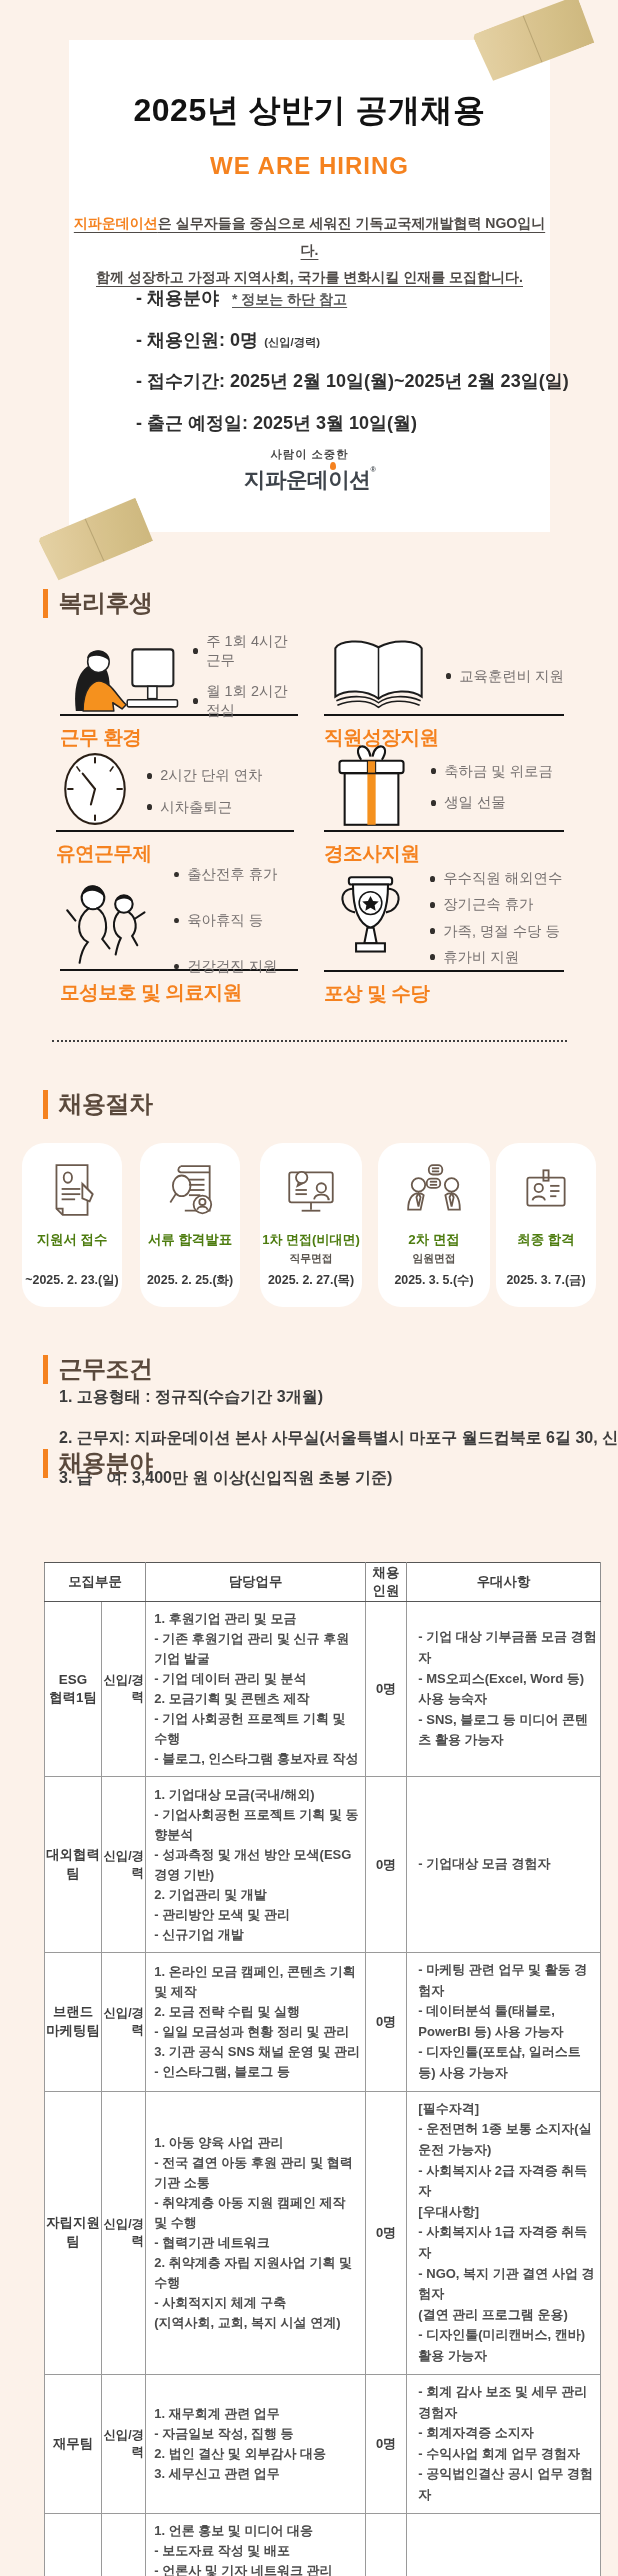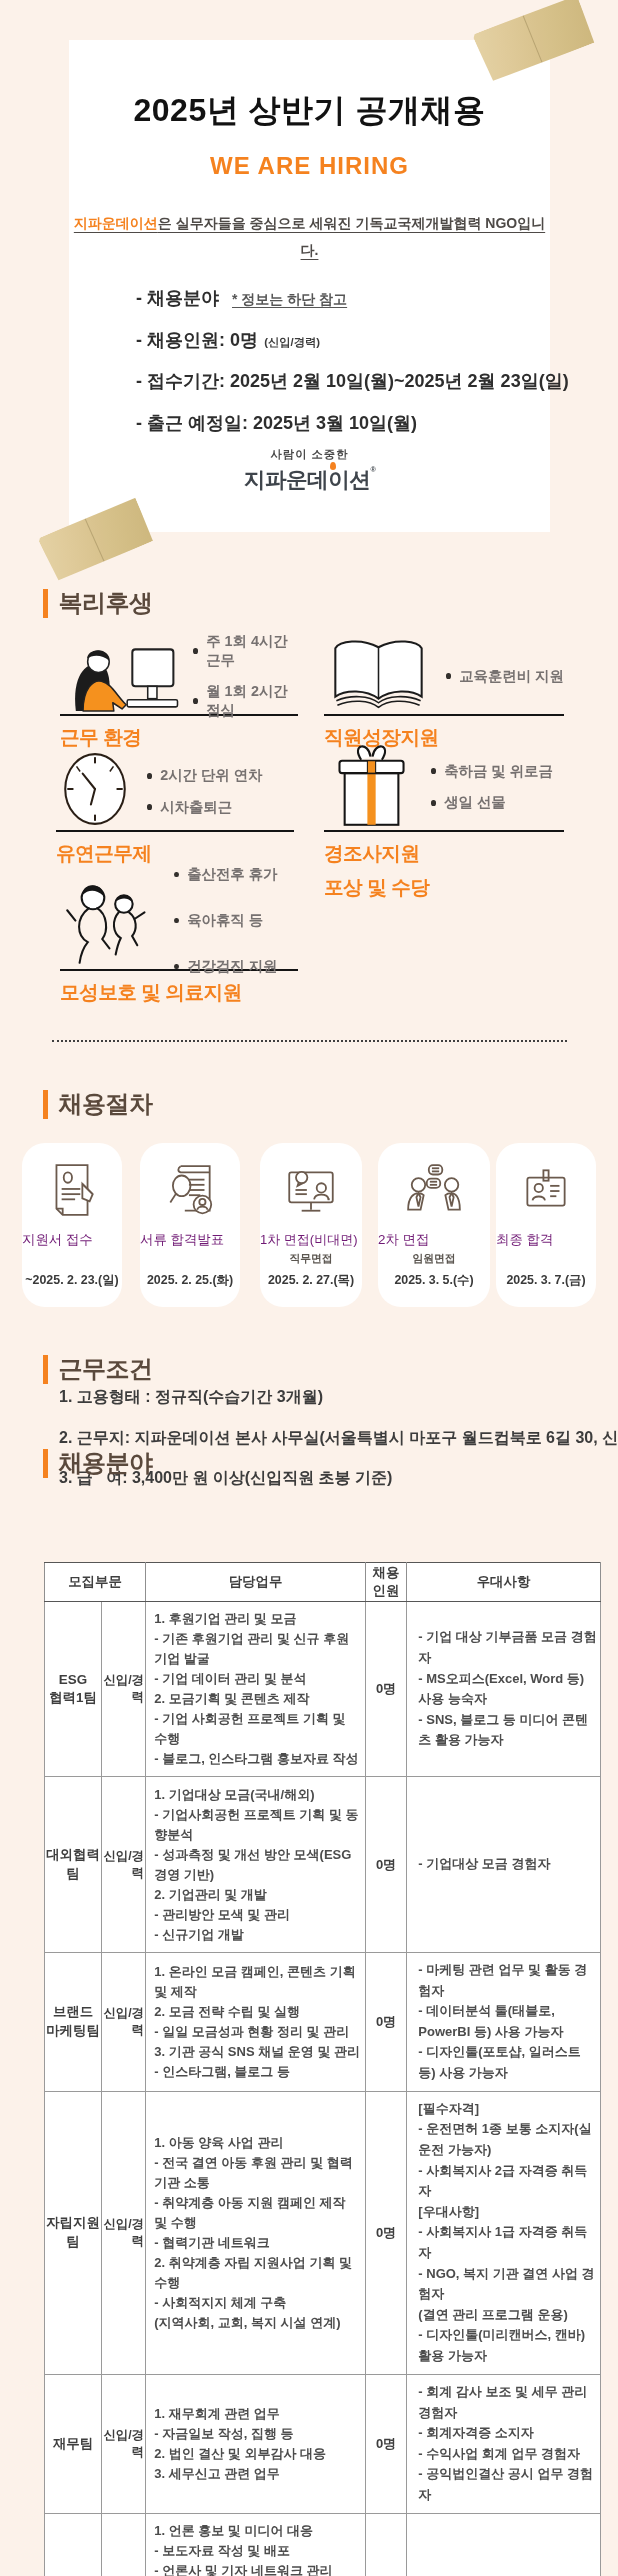--- a/index.html
+++ b/index.html
@@ -37,28 +37,28 @@
 
   
   .sec{position:absolute;display:flex;align-items:center;gap:10.3px;}
   .sec .bar{width:5.2px;height:29px;background:#f5821f;flex:0 0 auto;}
   .sec .st{font-size:24px;font-weight:800;color:#5a493c;letter-spacing:-0.5px;}
 
   
   .bcell{position:absolute;}
   .bart{display:flex;align-items:flex-end;gap:13.4px;border-bottom:2.6px solid #141414;}
   .bart .bullets{align-self:center;display:flex;flex-direction:column;}
-  .bitem{display:flex;align-items:center;font-size:14.4px;font-weight:700;color:#767170;}
+  .bitem{display:flex;align-items:center;font-size:14.4px;font-weight:400;color:#767170;}
   .bitem::before{content:"";width:4.6px;height:5.7px;border-radius:50%;background:#33302d;margin-right:8.2px;flex:0 0 auto;}
   .blabel{margin-top:8.2px;font-size:19.6px;font-weight:800;color:#f5821f;letter-spacing:-0.5px;}
 
   
   .pcard{position:absolute;top:1143px;height:164px;background:#ffffff;border-radius:23px;}
   .picon{position:absolute;top:17.5px;left:0;width:100%;display:flex;justify-content:center;}
-  .ptitle{position:absolute;top:88px;left:0;width:100%;text-align:left;font-size:13.4px;font-weight:400;color:#701a75;}
+  .ptitle{position:absolute;top:88px;left:0;width:100%;text-align:center;font-size:13.4px;font-weight:700;color:#4d7c0f;}
   .psub{position:absolute;top:109px;left:0;width:100%;text-align:center;font-size:10.8px;font-weight:700;color:#5a554f;}
   .pdate{position:absolute;bottom:18.5px;left:0;width:100%;text-align:center;font-size:12.4px;font-weight:800;color:#3a3a3a;}
 
   
   .cond{position:absolute;left:59px;top:1387px;}
   .cond-line{margin-bottom:19.6px;font-size:16px;font-weight:800;color:#3c3c3c;white-space:pre;}
 
   
   .postable{position:absolute;left:44px;top:1562px;border-collapse:collapse;background:#fff;table-layout:fixed;}
   .postable th{font-size:13.4px;font-weight:800;color:#3f3f3f;height:25px;
@@ -78,20 +78,21 @@
 
 <div class="page">
 
   <div class="card">
     <div class="tape tape-tr"></div>
     <div class="tape tape-bl"></div>
     <div class="card-title">2025년 상반기 공개채용</div>
     <div class="card-sub">WE ARE HIRING</div>
     <div class="card-desc">
       <div class="u"><span class="brand-orange">지파운데이션</span><span>은 실무자들을 중심으로 세워진 기독교국제개발협력 NGO입니다.</span></div>
+      <div class="u">함께 성장하고 가정과 지역사회, 국가를 변화시킬 인재를 모집합니다.</div>
     </div>
     <div class="card-list">
       <div class="card-item"><span>- 채용분야</span><span class="note">* 정보는 하단 참고</span></div>
       <div class="card-item"><span>- 채용인원: 0명</span><span class="note2">(신입/경력)</span></div>
       <div class="card-item">- 접수기간: 2025년 2월 10일(월)~2025년 2월 23일(일)</div>
       <div class="card-item">- 출근 예정일: 2025년 3월 10일(월)</div>
     </div>
     <div class="logo-block">
       <div class="logo-small">사람이 소중한</div>
       <div class="logo-big"><span>지파운데이션</span><span class="logo-r">®</span><span class="logo-dot"></span></div>
@@ -203,20 +204,40 @@
       <div class="bullets" style="gap:27px;">
         <div class="bitem">출산전후 휴가</div>
         <div class="bitem">육아휴직 등</div>
         <div class="bitem">건강검진 지원</div>
       </div>
     </div>
     <div class="blabel">모성보호 및 의료지원</div>
   </div>
 
   <div class="bcell" style="left:324px;top:866px;width:240px;">
+    <div class="bart" style="height:104px;">
+      <span>
+        <svg width="93" height="102" viewBox="0 0 180 198">
+          <rect x="48" y="22" width="84" height="14" rx="5" fill="#fff" stroke="#161616" stroke-width="4"></rect>
+          <path d="M56 36 L124 36 C124 80 114 112 90 120 C66 112 56 80 56 36 Z" fill="#fff" stroke="#161616" stroke-width="4"></path>
+          <path d="M56 44 C28 44 28 84 60 90" fill="none" stroke="#161616" stroke-width="4"></path>
+          <path d="M124 44 C152 44 152 84 120 90" fill="none" stroke="#161616" stroke-width="4"></path>
+          <circle cx="90" cy="72" r="22" fill="#fff" stroke="#161616" stroke-width="3"></circle>
+          <path d="M90 58 L95 68 L106 69 L98 76 L100 87 L90 81 L80 87 L82 76 L74 69 L85 68 Z" fill="#161616"></path>
+          <path d="M84 120 L78 150 L102 150 L96 120 Z" fill="#fff" stroke="#161616" stroke-width="4" stroke-linejoin="round"></path>
+          <rect x="62" y="150" width="56" height="16" fill="#fff" stroke="#161616" stroke-width="4"></rect>
+        </svg>
+      </span>
+      <div class="bullets" style="gap:7.2px;">
+        <div class="bitem">우수직원 해외연수</div>
+        <div class="bitem">장기근속 휴가</div>
+        <div class="bitem">가족, 명절 수당 등</div>
+        <div class="bitem">휴가비 지원</div>
+      </div>
+    </div>
     <div class="blabel">포상 및 수당</div>
   </div>
 
   <div class="divider"></div>
 
   <div class="sec" style="left:43px;top:1088px;">
     <span class="bar"></span>
     <span class="st">채용절차</span>
   </div>
 

